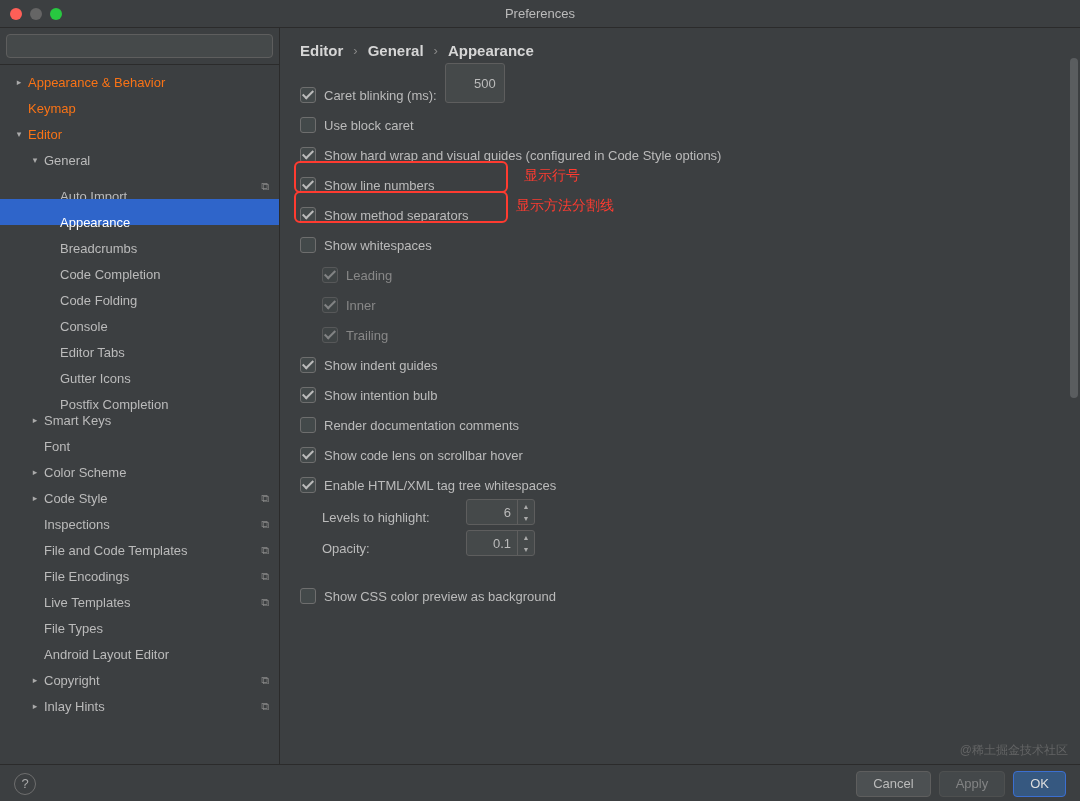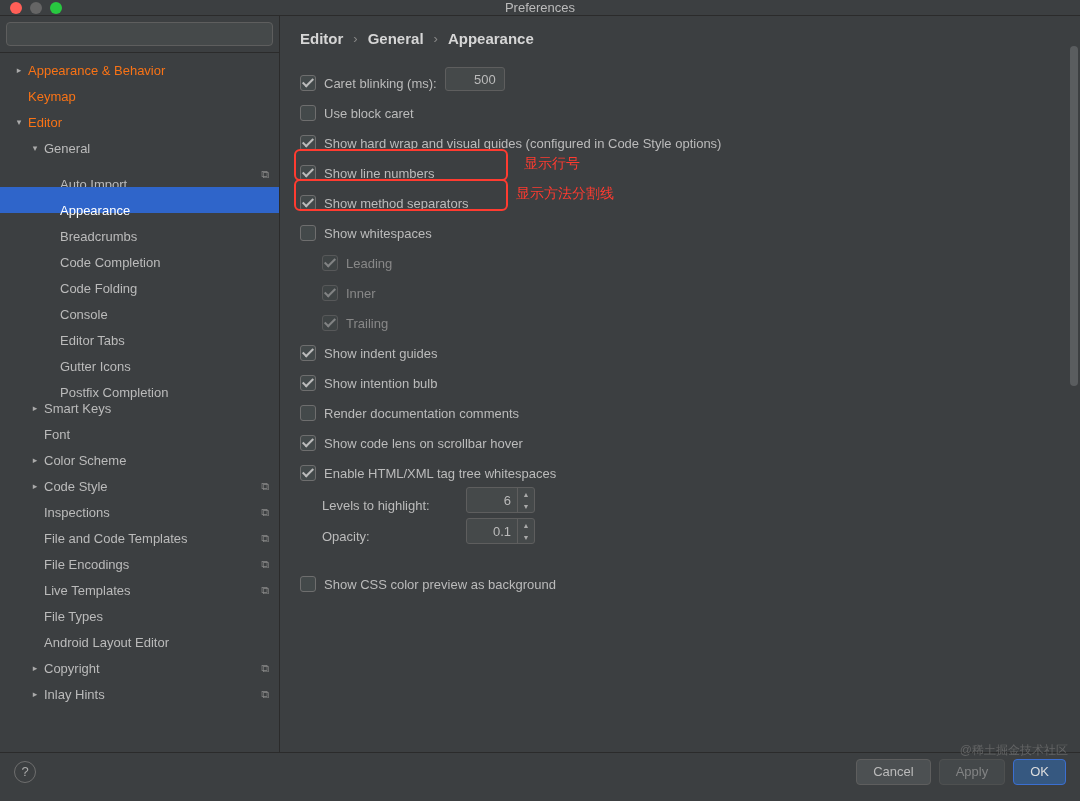--- a/index.html
+++ b/index.html
@@ -3,21 +3,21 @@
 <meta charset="utf-8">
 <style>
   * { box-sizing: border-box; margin: 0; padding: 0; }
   body {
     width: 1080px; height: 801px;
     background: #3c3f41; color: #bbbbbb;
     font-family: -apple-system, BlinkMacSystemFont, "Segoe UI", sans-serif;
     font-size: 13px; overflow: hidden; position: relative;
   }
   .titlebar {
-    height: 16px; display: flex; align-items: center; padding: 0 10px;
+    height: 28px; display: flex; align-items: center; padding: 0 10px;
     background: #3c3f41; border-bottom: 1px solid #2b2b2b; position: relative;
   }
   .traffic-lights { display: flex; gap: 8px; position: absolute; left: 10px; }
   .tl { width: 12px; height: 12px; border-radius: 50%; }
   .tl.red { background: #ff5f57; } .tl.yellow { background: #656565; } .tl.green { background: #28c840; }
   .titlebar .title { margin: 0 auto; color: #bbbbbb; font-size: 13px; font-weight: 500; }
   .content { display: flex; height: 736px; }
   .sidebar {
     width: 280px; min-width: 280px; border-right: 1px solid #2b2b2b;
     background: #3c3f41; display: flex; flex-direction: column;
@@ -64,21 +64,21 @@
   input.chk:checked { background: #43494a; }
   input.chk:checked::after {
     content: ""; position: absolute; left: 4px; top: 0px; width: 4px; height: 9px;
     border: solid #bbbbbb; border-width: 0 2px 2px 0; transform: rotate(45deg);
   }
   input.chk:disabled { opacity: 0.55; }
   .opt-label { color: #bbbbbb; }
   .opt-label.dim { color: #888; }
   .textbox {
     border: 1px solid #5e5e5e; background: #45494a; color: #bbbbbb;
-    border-radius: 3px; height: 24px; padding: 0 8px; font-size: 13px; text-align: right;
+    border-radius: 3px; height: 40px; padding: 0 8px; font-size: 13px; text-align: right;
   }
   .spin-wrap {
     display: flex; align-items: center; border: 1px solid #5e5e5e; background: #45494a;
     border-radius: 3px; height: 26px;
   }
   .spin-wrap input {
     border: none; background: transparent; color: #bbbbbb; width: 50px; text-align: right;
     padding: 0 6px; font-size: 13px;
   }
   .spin-btns { display: flex; flex-direction: column; border-left: 1px solid #5e5e5e; }

